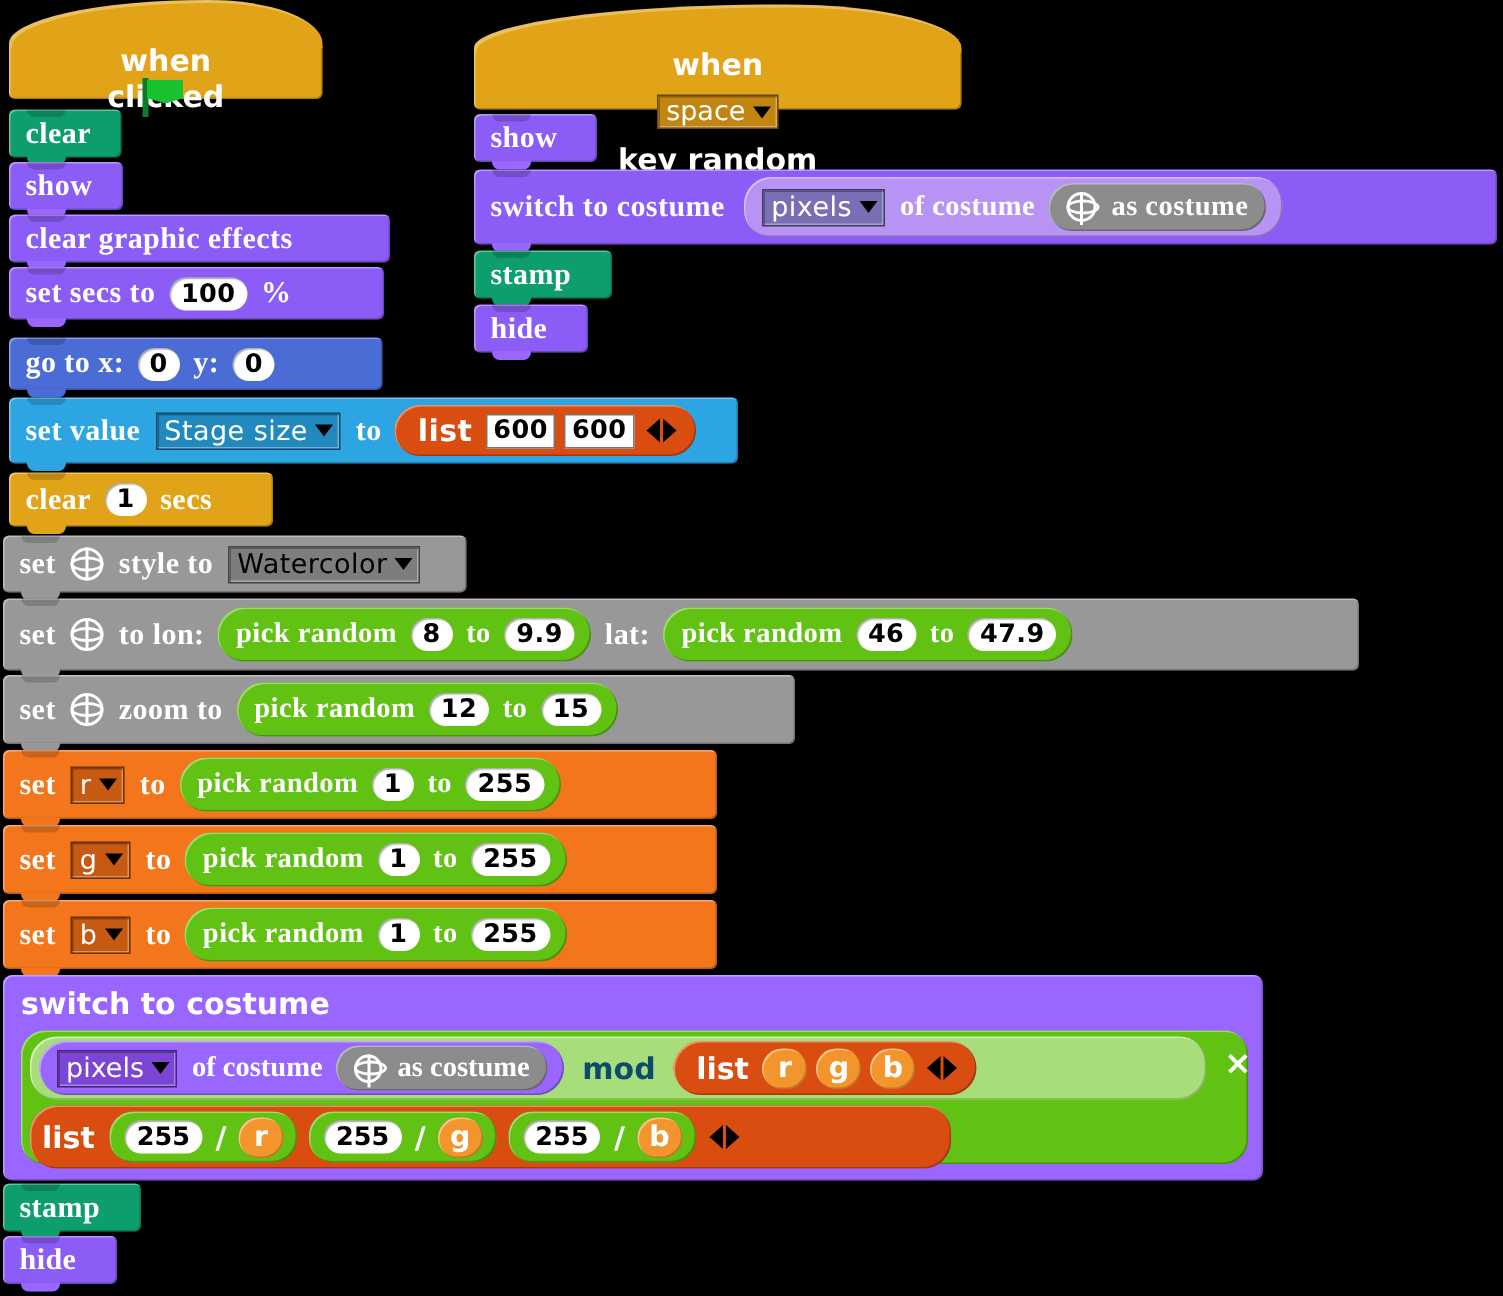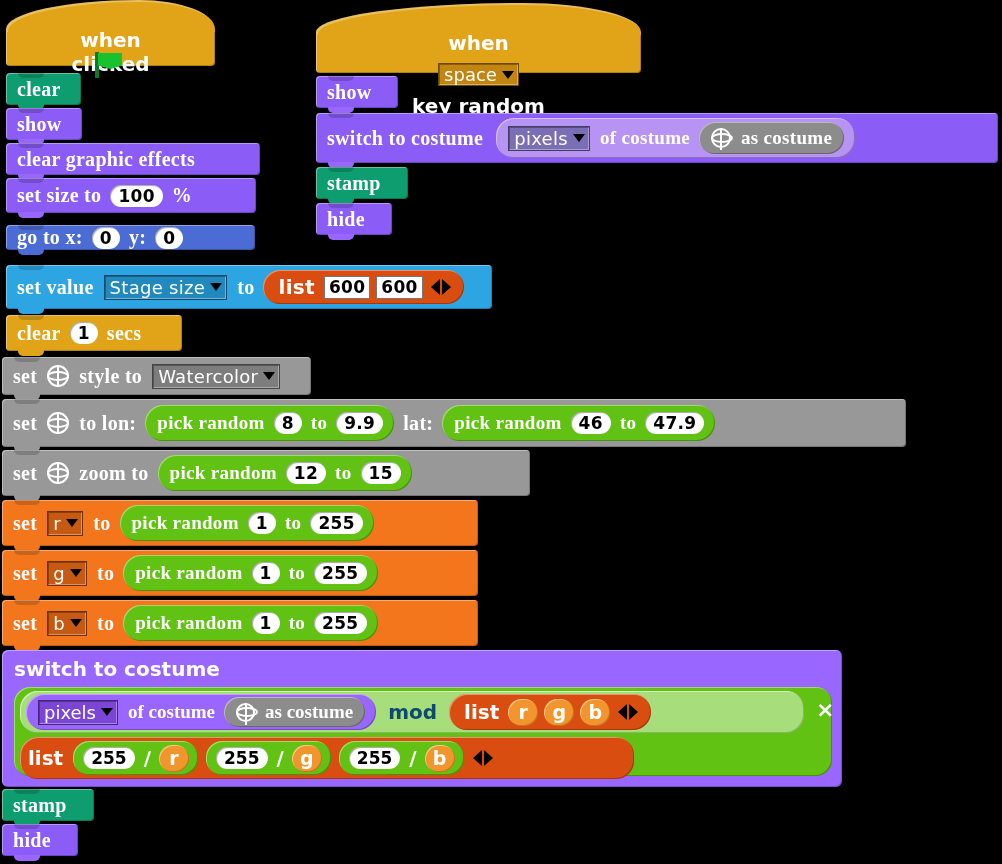--- a/index.html
+++ b/index.html
@@ -118,21 +118,21 @@
     color: #fff;
   }
   .dd .arrow {
     width: 0; height: 0; margin-left: 5px;
     border-left: 6px solid transparent;
     border-right: 6px solid transparent;
     border-top: 8px solid #000;
   }
   .dd-vars  { background: #c65a12; }
   .dd-hat   { background: #c28512; }
-  .dd-other { background: #7d7d7d; color:#ffffff; }
+  .dd-other { background: #7d7d7d; color:#000000; }
   .dd-sensing { background: #2189bd; }
   .dd-looks { background: #7b46d6; }
 
   
   .rep {
     display: inline-flex; align-items: center;
     border-radius: 18px;
     font-weight: bold; font-size: 19px;
     color: #fff;
     padding: 0 7px;
@@ -268,27 +268,27 @@
   </div>
 
   <div class="blk c-looks" style="left:6px; top:143px; width:254px; height:32px;">
     <span class="notch-top"></span>
     <span class="lbl first">clear graphic effects</span>
     <span class="notch"></span>
   </div>
 
   <div class="blk c-looks" style="left:6px; top:178px; width:250px; height:35px;">
     <span class="notch-top"></span>
-    <span class="lbl first">set size to</span>
+    <span class="lbl first">set secs to</span>
     <span class="num">100</span>
     <span class="lbl">%</span>
     <span class="notch"></span>
   </div>
 
-  <div class="blk c-motion" style="left:6px; top:225px; width:249px; height:25px;">
+  <div class="blk c-motion" style="left:6px; top:225px; width:249px; height:35px;">
     <span class="notch-top"></span>
     <span class="lbl first">go to x:</span>
     <span class="num">0</span>
     <span class="lbl">y:</span>
     <span class="num">0</span>
     <span class="notch"></span>
   </div>
 
   <div class="blk c-sensing" style="left:6px; top:265px; width:486px; height:44px;">
     <span class="notch-top"></span>

